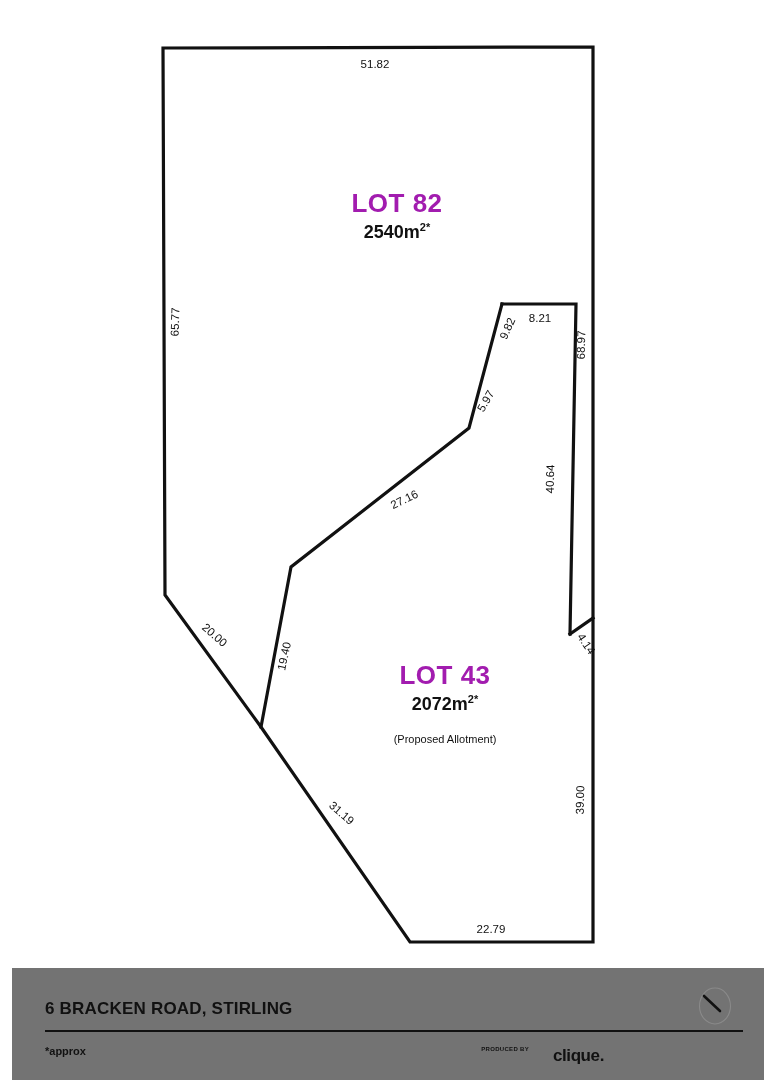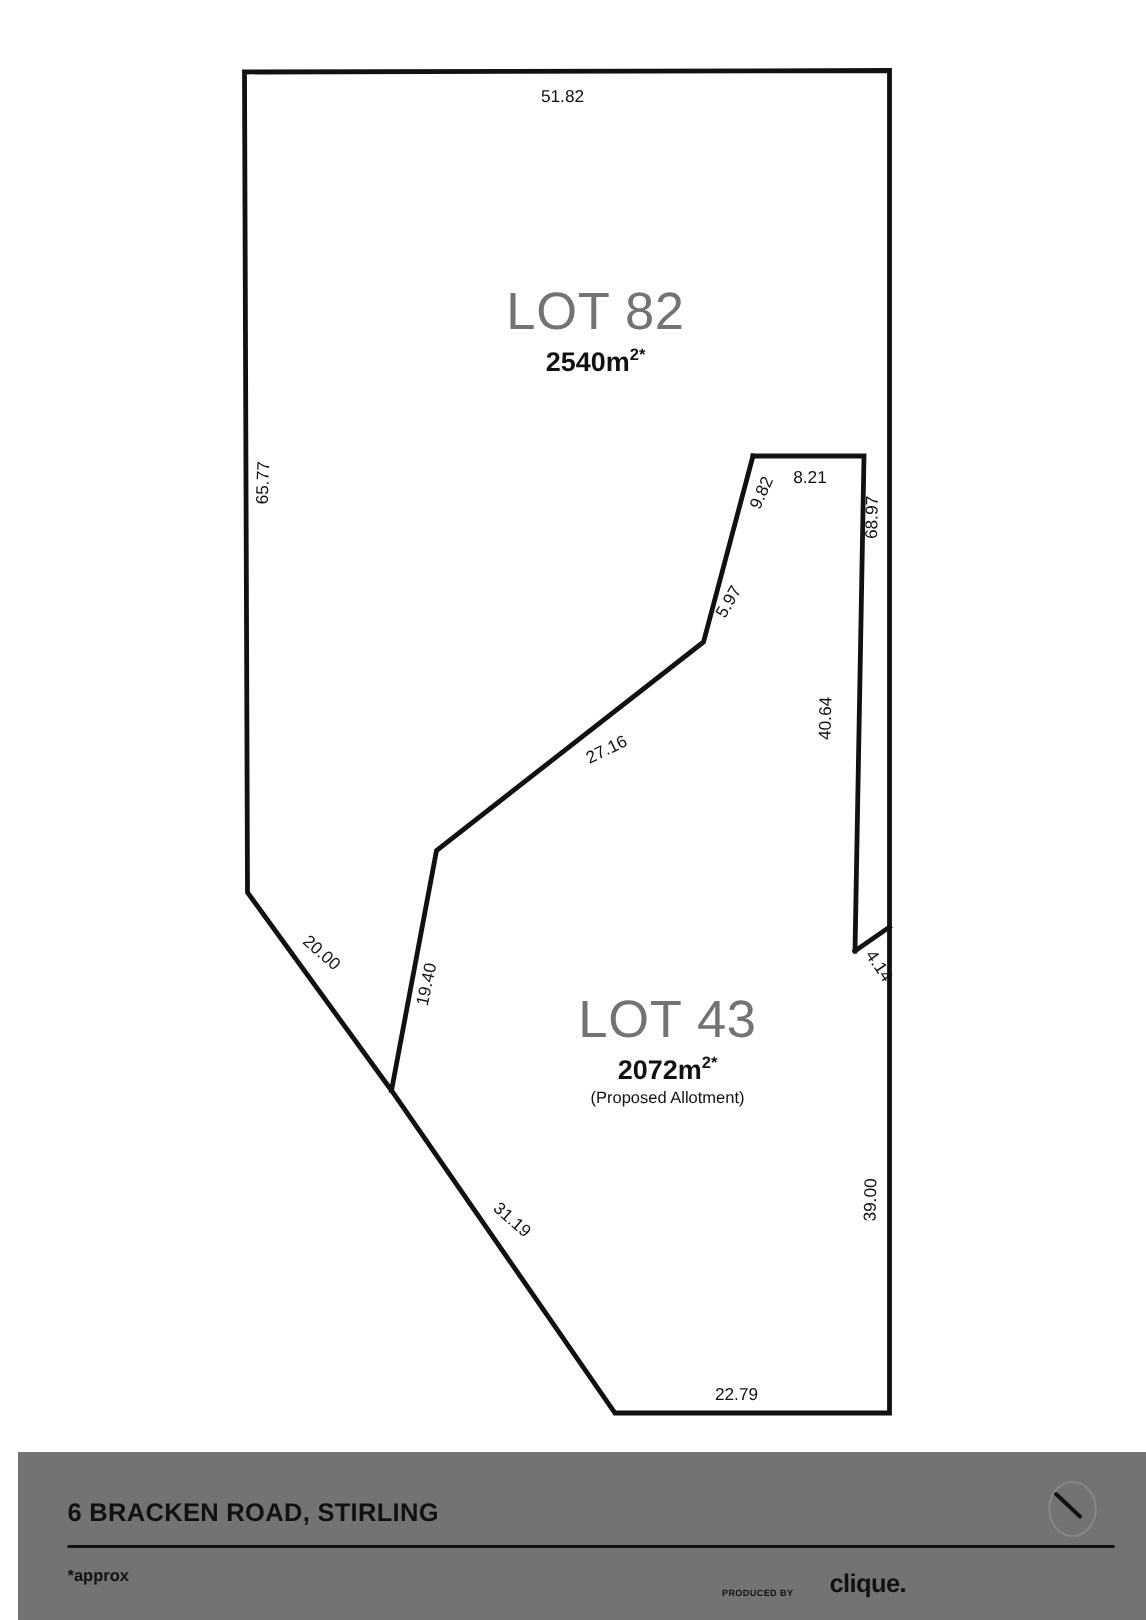--- a/index.html
+++ b/index.html
@@ -23,43 +23,43 @@
     width:764px;height:968px;
     display:block;
   }
   .lot-label{
     position:absolute;
     text-align:center;
     line-height:1.05;
     user-select:none;
   }
   .lot-name{
-    font-size:35px;
-    font-weight:normal;
+    font-size:26px;
+    font-weight:bold;
     letter-spacing:0.5px;
-    color:#737373;
+    color:#a21caf;
     white-space:nowrap;
   }
   .lot-area{
     font-size:18px;
     font-weight:bold;
     color:#111111;
     margin-top:5px;
     white-space:nowrap;
   }
   .lot-area sup{
     font-size:11px;
     vertical-align:super;
     font-weight:bold;
   }
   .lot-sub{
     font-size:11px;
     font-weight:normal;
     color:#111111;
-    margin-top:4px;
+    margin-top:20px;
     white-space:nowrap;
   }
   #lot82-label{ left:232px; top:190px; width:330px; }
   #lot81-label{ left:280px; top:662px; width:330px; }
 
   
   #footer{
     position:absolute;
     left:12px;
     top:968px;
@@ -99,21 +99,21 @@
     left:695px;
     top:984px;
     width:40px;
     height:44px;
   }
   #brand{
     position:absolute;
     right:28px;
     top:1046px;
     display:flex;
-    align-items:flex-end;
+    align-items:flex-start;
     gap:24px;
   }
   #brand-produced{
     font-size:6px;
     font-weight:bold;
     letter-spacing:0.3px;
     color:#111111;
     white-space:nowrap;
   }
   #brand-name{

